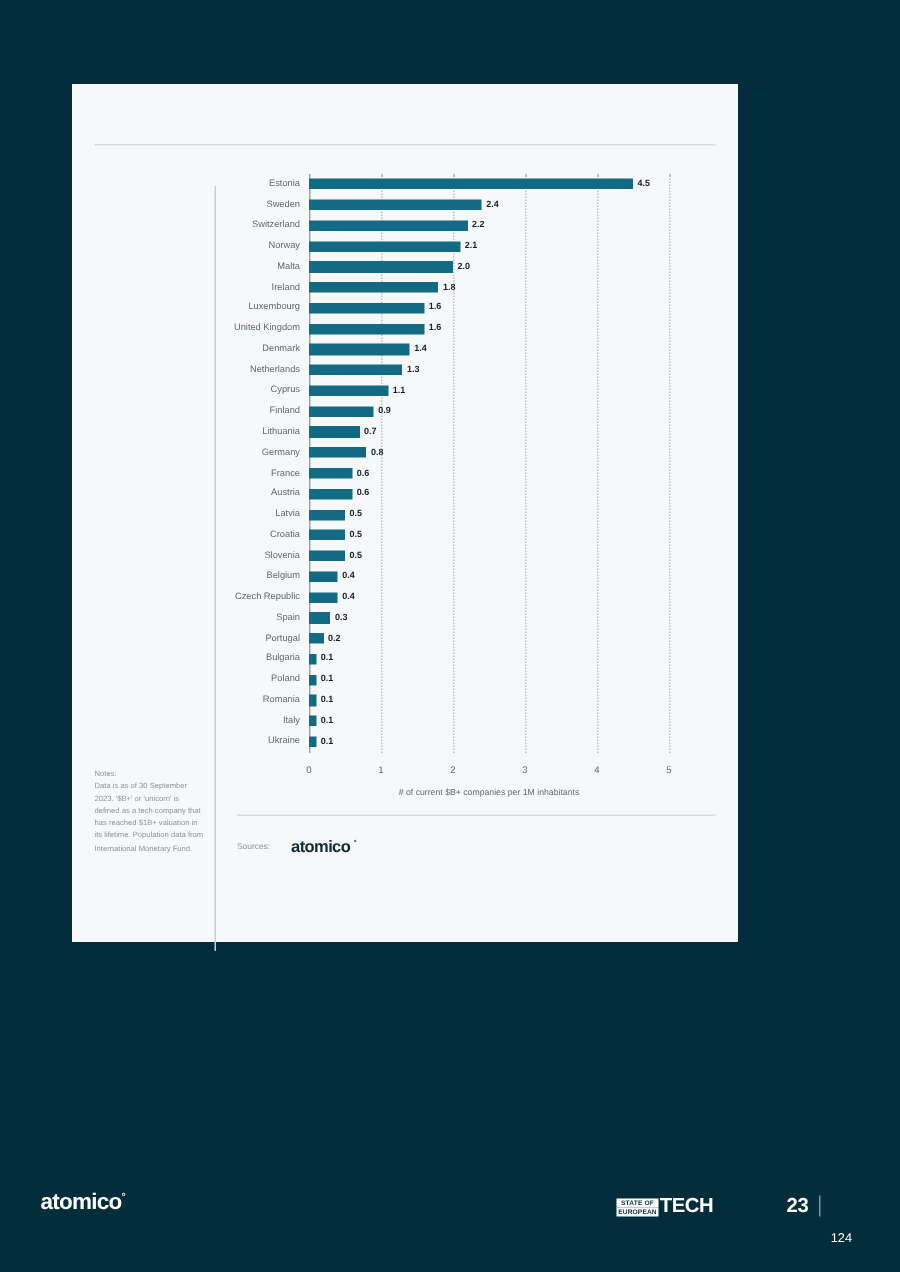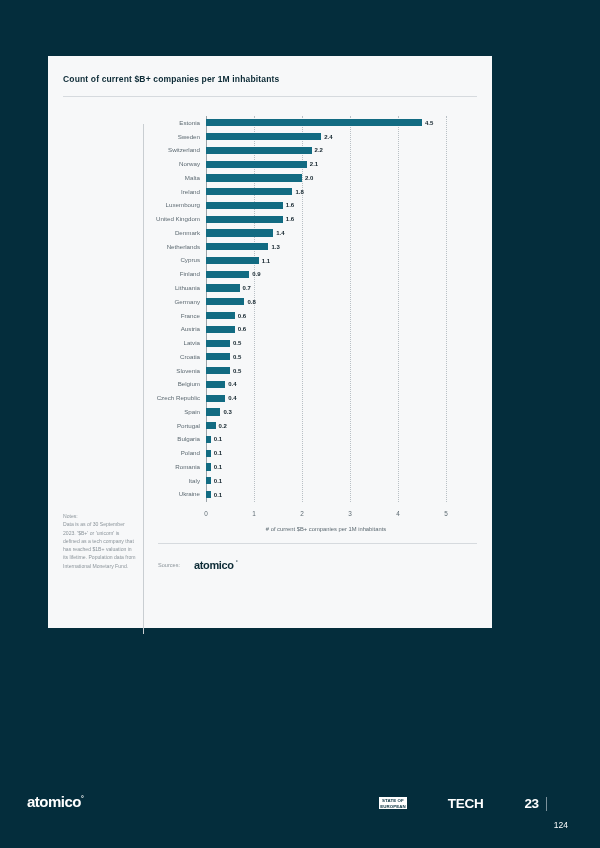--- a/index.html
+++ b/index.html
@@ -225,22 +225,21 @@
   #footer-right {
     position: absolute;
     right: 32px;
     top: 795px;
     display: flex;
     align-items: center;
     height: 18px;
   }
   #footer-badge {
     display: flex;
-    align-items: flex-start;
-    gap: 40px;
+    align-items: flex-end;
   }
   #badge-stack {
     display: flex;
     flex-direction: column;
     justify-content: center;
     margin-right: 1px;
   }
   .badge-line {
     background: #ffffff;
     color: #042d3c;
@@ -258,39 +257,39 @@
     letter-spacing: -0.3px;
     line-height: 1;
   }
   #badge-year {
     color: #ffffff;
     font-size: 13.5px;
     font-weight: bold;
     letter-spacing: -0.3px;
     line-height: 1;
     margin-left: 1px;
+    padding-left: 48px;
   }
   #footer-sep {
     width: 1px;
     height: 14px;
     background: #7b919b;
     margin: 0 7px;
   }
   #footer-page {
     color: #ffffff;
     font-size: 8.5px;
     margin-top: 42px;
   }
 </style>
 </head>
 <body>
 
 <div id="chart-card">
 
-  <div id="card-title">Count of current $B+ companies per 1M inhabitants</div>
   <div id="title-rule"></div>
 
   <div id="left-rule"></div>
 
   <div id="plot-wrap">
     <div id="gridlines" style="height: 385.84px;">
         <div class="gridline zero" style="left: 0px;"></div>
         <div class="gridline" style="left: 48px;"></div>
         <div class="gridline" style="left: 96px;"></div>
         <div class="gridline" style="left: 144px;"></div>

